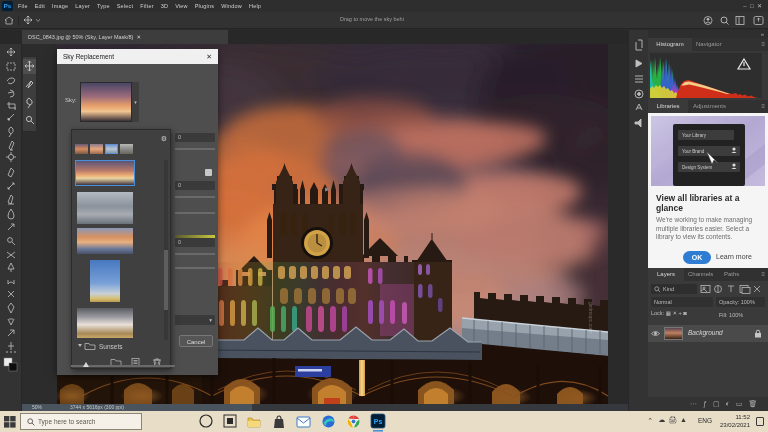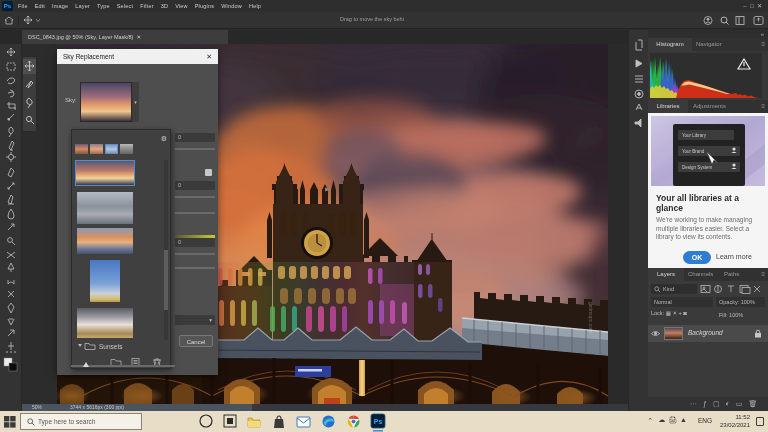--- a/index.html
+++ b/index.html
@@ -473,21 +473,21 @@
         <rect x="27" y="46" width="62" height="10" rx="1" fill="#3c3c3c"></rect>
         <text x="31" y="21" font-size="4.5" fill="#cccccc" font-family="Liberation Sans">Your Library</text>
         <text x="31" y="37" font-size="4.5" fill="#cccccc" font-family="Liberation Sans">Your Brand</text>
         <text x="31" y="53" font-size="4.5" fill="#cccccc" font-family="Liberation Sans">Design System</text>
         <circle cx="83" cy="33" r="1.6" fill="#dddddd"></circle>
           <path d="M80.5 37 Q83 34.6 85.5 37 Z" fill="#dddddd"></path>
         <circle cx="83" cy="49" r="1.6" fill="#dddddd"></circle>
           <path d="M80.5 53 Q83 50.6 85.5 53 Z" fill="#dddddd"></path>
         <path d="M56 36 L61 48 L63 44 L67 47 Z" fill="#ffffff" stroke="#555" stroke-width="0.5"></path>
       </svg>
-      <div class="abs" style="left:8px;top:80px;width:106px;color:#2b2b2b;font-size:8.5px;font-weight:bold;line-height:10px;">Your all libraries at a glance</div>
+      <div class="abs" style="left:8px;top:80px;width:106px;color:#2b2b2b;font-size:8.5px;font-weight:bold;line-height:10px;">View all libraries at a glance</div>
       <div class="abs" style="left:8px;top:103px;width:104px;color:#6e6e6e;font-size:6.5px;line-height:8.5px;">We're working to make managing multiple libraries easier. Select a library to view its contents.</div>
       <div class="abs" style="left:35px;top:138px;width:28px;height:13px;background:#2f7dd3;border-radius:7px;color:#fff;font-size:7px;font-weight:bold;text-align:center;line-height:13px;">OK</div>
       <div class="abs" style="left:68px;top:140px;color:#444;font-size:7px;">Learn more</div>
     </div>
 
     <div class="abs" style="left:0;top:238px;width:120px;height:13px;background:#313131;">
       <div class="abs" style="left:0;top:0;width:36px;height:13px;background:#3a3a3a;color:#d8d8d8;font-size:6px;line-height:13px;text-align:center;">Layers</div>
       <div class="abs" style="left:40px;top:0;color:#9a9a9a;font-size:6px;line-height:13px;">Channels</div>
       <div class="abs" style="left:76px;top:0;color:#9a9a9a;font-size:6px;line-height:13px;">Paths</div>
       <div class="abs" style="right:3px;top:0;color:#9a9a9a;font-size:6px;line-height:13px;">≡</div>

